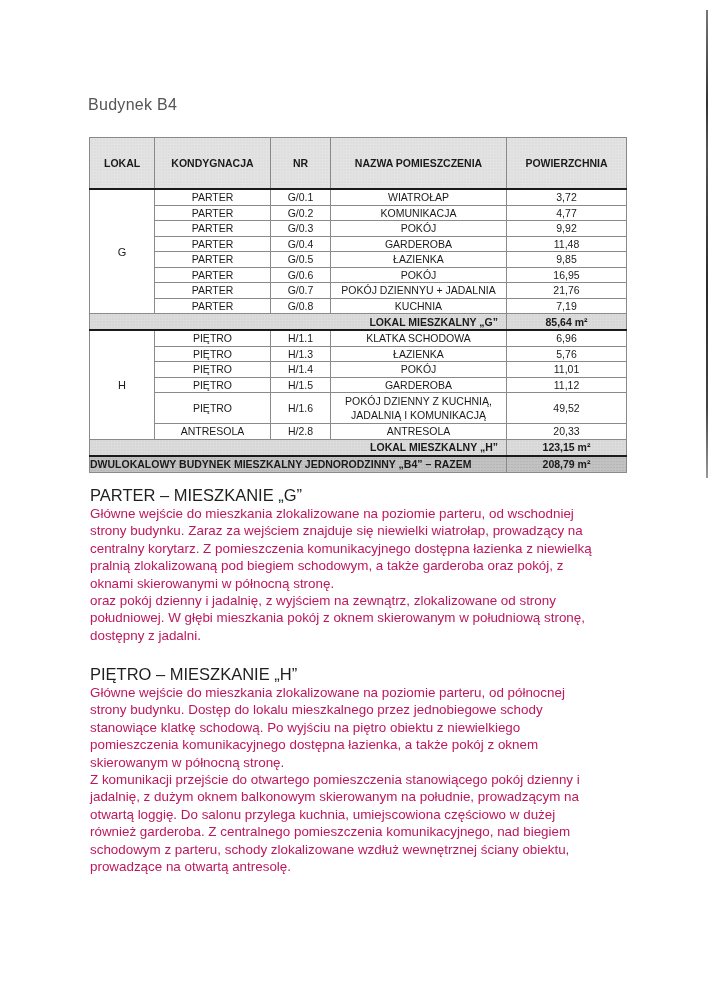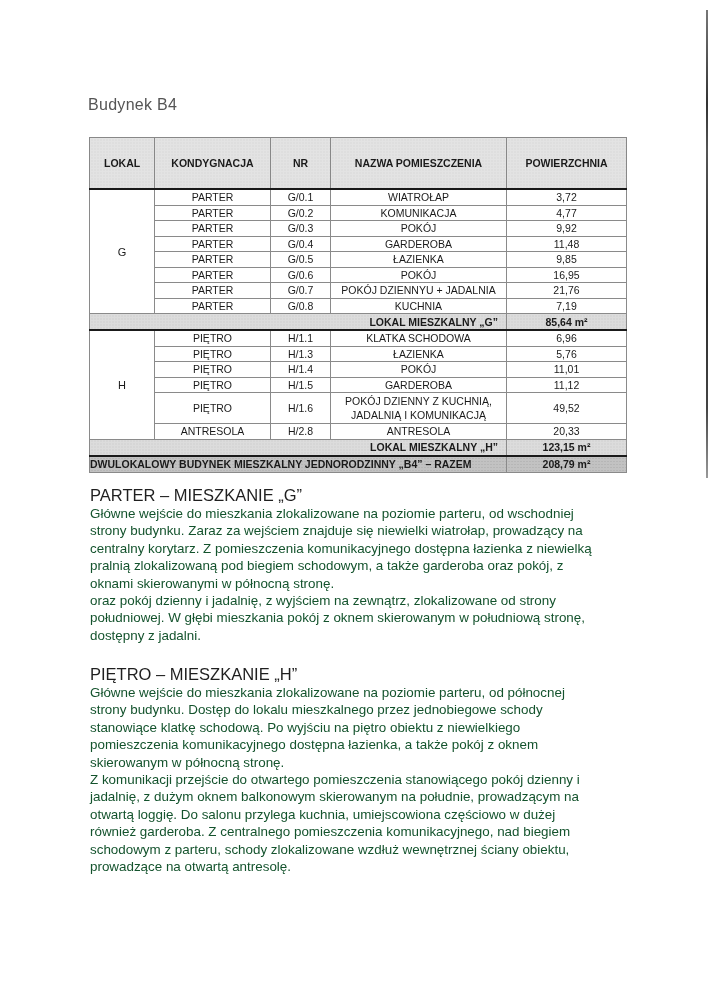--- a/index.html
+++ b/index.html
@@ -52,21 +52,21 @@
   }
   tr.grand td.label { text-align: left; padding-right: 8px; }
   .section {
     position: absolute; left: 90px; width: 580px;
     font-family: "Liberation Sans", sans-serif; color: #222;
   }
   .section h2 {
     margin: 0; font-weight: normal; font-size: 16.5px; line-height: 20px; color: #1f1f1f;
   }
   .section p {
-    margin: 0; font-size: 13.4px; line-height: 17.4px; color: #14532d;
+    margin: 0; font-size: 13.4px; line-height: 17.4px; color: #be185d;
   }
   #sec-g { top: 485px; }
   #sec-h { top: 664px; }
 </style>
 </head>
 <body>
 
 <div class="scan-edge"></div>
 
 <div class="page-title">Budynek B4</div>

